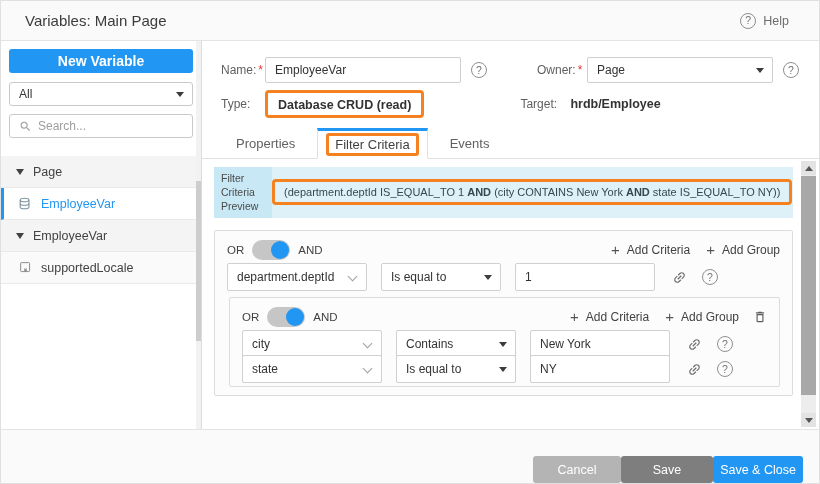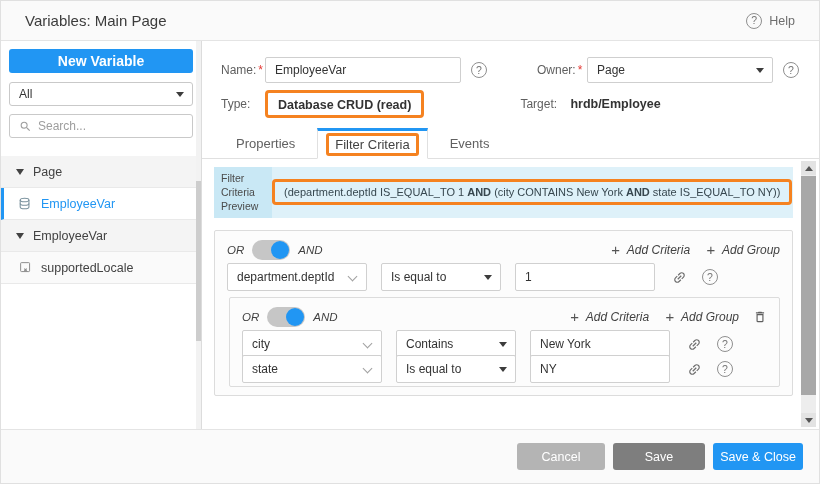--- a/index.html
+++ b/index.html
@@ -1,21 +1,21 @@
 <!DOCTYPE html>
 <html><head>
 <meta charset="utf-8">
 <style>
   * { margin:0; padding:0; box-sizing:border-box; }
   html,body { background:#fff; }
   body { font-family:"Liberation Sans", sans-serif; color:#424242; }
   .app { position:relative; width:820px; height:484px; border:1px solid #e0e0e0; background:#fff; overflow:hidden; display:flex; flex-direction:column; }
 
   
-  .hdr { height:40px; background:#fafafa; border-bottom:1px solid #e4e4e4; display:flex; align-items:center; justify-content:space-between; padding:0 24px 0 24px; flex:0 0 auto; }
+  .hdr { height:40px; background:#fafafa; border-bottom:1px solid #e4e4e4; display:flex; align-items:center; justify-content:space-between; padding:0 30px 0 24px; flex:0 0 auto; }
   .hdr-title { font-size:15px; color:#3c3c3c; }
   .hdr-help { display:flex; align-items:center; gap:7px; color:#6e6e6e; font-size:12.5px; cursor:default; }
   .qcircle { width:16px; height:16px; border:1px solid #8f8f8f; border-radius:50%; color:#757575; font-size:10.5px; display:inline-flex; align-items:center; justify-content:center; line-height:1; background:transparent; flex:0 0 auto; }
 
   
   .body { flex:1 1 auto; display:flex; min-height:0; }
 
   
   .sb { width:201px; flex:0 0 auto; border-right:1px solid #dcdcdc; position:relative; background:#fff; }
   .sb-inner { padding:8px; }
@@ -57,21 +57,21 @@
 
   
   .tc { flex:1 1 auto; position:relative; padding:8px 26px 8px 12px; min-height:0; }
   .preview { display:flex; min-height:46px; margin-bottom:12px; }
   .preview-lbl { width:58px; flex:0 0 auto; background:#c9e8f5; color:#4a4a4a; font-size:10.5px; line-height:1.35; padding:4px 7px; display:flex; align-items:center; }
   .preview-body { flex:1; background:#def1f9; display:flex; align-items:center; padding:6px 0; }
   .preview-hl { border:3px solid #f58220; border-radius:4px; padding:3px 9px; font-size:11px; color:#37474f; line-height:1.3; }
   .preview-hl .bold { font-weight:700; }
 
   .grp { border:1px solid #dcdcdc; border-radius:2px; background:#fcfcfc; padding:8px 12px; }
-  .grp-hd { display:flex; align-items:center; height:22px;font-style:italic; }
+  .grp-hd { display:flex; align-items:center; height:22px; }
   .grp-hd .sw-lbl { font-size:11.5px; color:#424242; }
   .toggle { width:38px; height:20px; border-radius:10px; background:#c6c6c6; position:relative; margin:0 8px; cursor:pointer; flex:0 0 auto; }
   .toggle .knob { position:absolute; right:1px; top:1px; width:18px; height:18px; border-radius:50%; background:#2196f3; }
   .grp-actions { margin-left:auto; display:flex; align-items:center; gap:16px; }
   .add-link { display:flex; align-items:center; gap:7px; cursor:pointer; }
   .plus { font-size:15px; color:#555; line-height:1; font-weight:400; }
   .add-txt { font-size:12px; color:#424242; }
   .trash-btn { margin-left:-2px; cursor:pointer; display:inline-flex; }
 
   .crit-row { display:flex; align-items:center; margin-top:8px; height:17px; }
@@ -85,21 +85,21 @@
 
   
   .vscroll { position:absolute; top:2px; right:3px; bottom:2px; width:15px; background:#ededed; }
   .vs-arrow { position:absolute; left:0; width:15px; height:14px; display:flex; align-items:center; justify-content:center; background:#e3e3e3; }
   .vs-arrow.up { top:0; } .vs-arrow.dn { bottom:0; }
   .vs-tri-up { width:0; height:0; border-left:4px solid transparent; border-right:4px solid transparent; border-bottom:5px solid #555; }
   .vs-tri-dn { width:0; height:0; border-left:4px solid transparent; border-right:4px solid transparent; border-top:5px solid #555; }
   .vs-thumb { position:absolute; left:0; top:15px; bottom:32px; width:15px; background:#a8a8a8; }
 
   
-  .ftr { height:54px; flex:0 0 auto; background:#fafafa; border-top:1px solid #e4e4e4; display:flex; align-items:center; justify-content:flex-end; gap:8px; padding-right:16px; }
+  .ftr { height:54px; flex:0 0 auto; background:#fafafa; border-top:1px solid #e4e4e4; display:flex; align-items:flex-end; justify-content:flex-end; gap:0; padding-right:16px; }
   .btn { height:27px; border:none; border-radius:3px; color:#fff; font-size:12.5px; font-family:inherit; cursor:pointer; padding:0 4px; }
   .btn-cancel { width:88px; background:#b4b4b4; }
   .btn-save { width:92px; background:#7e7e7e; }
   .btn-sc { width:90px; background:#2196f3; }
 
   svg { display:block; }
 </style>
 </head>
 <body>
 

